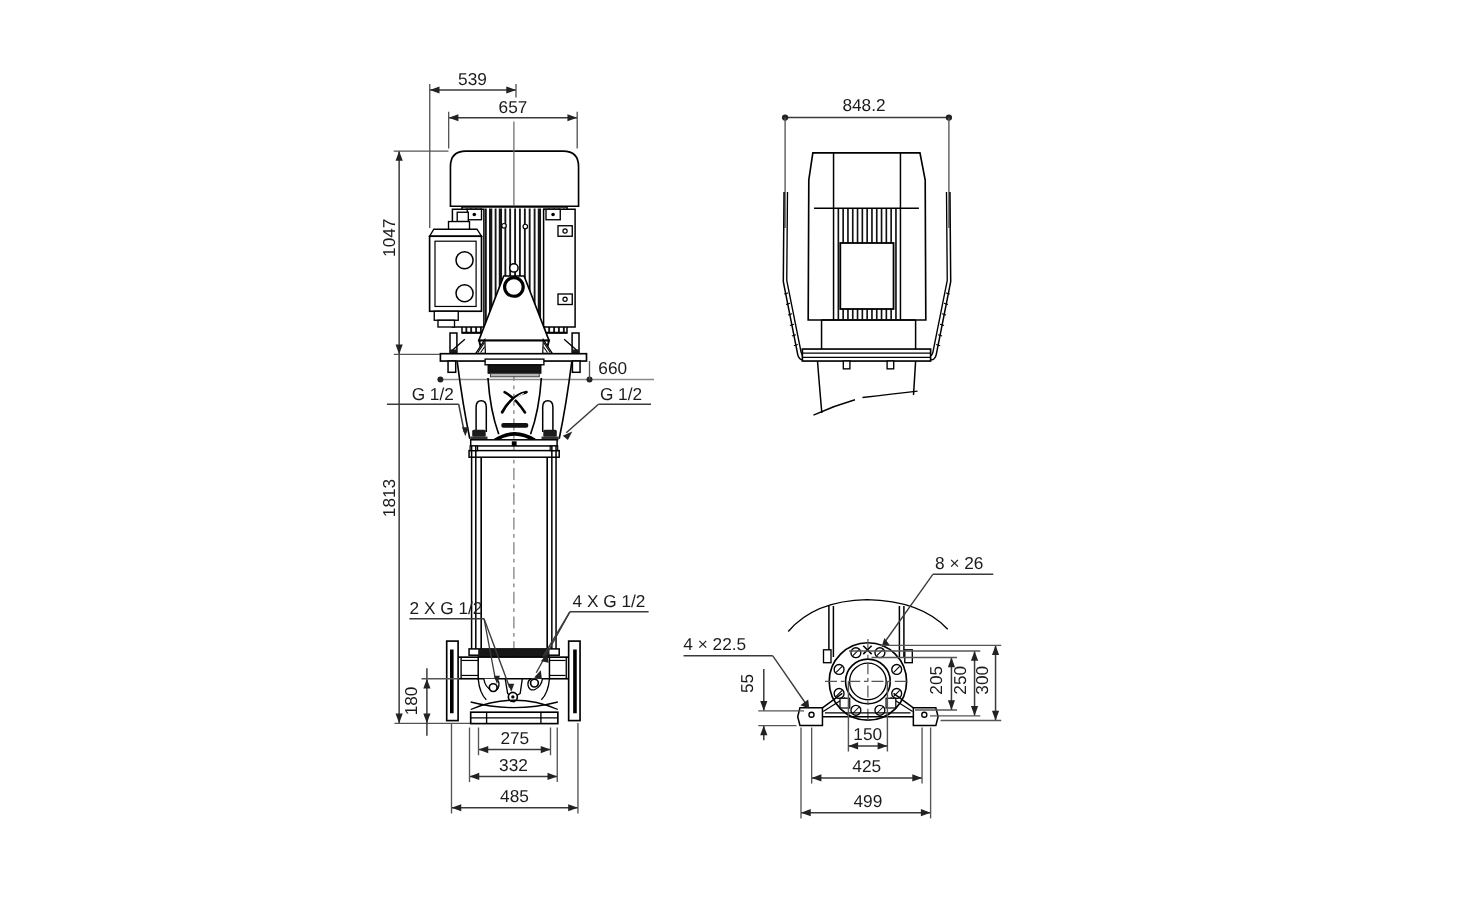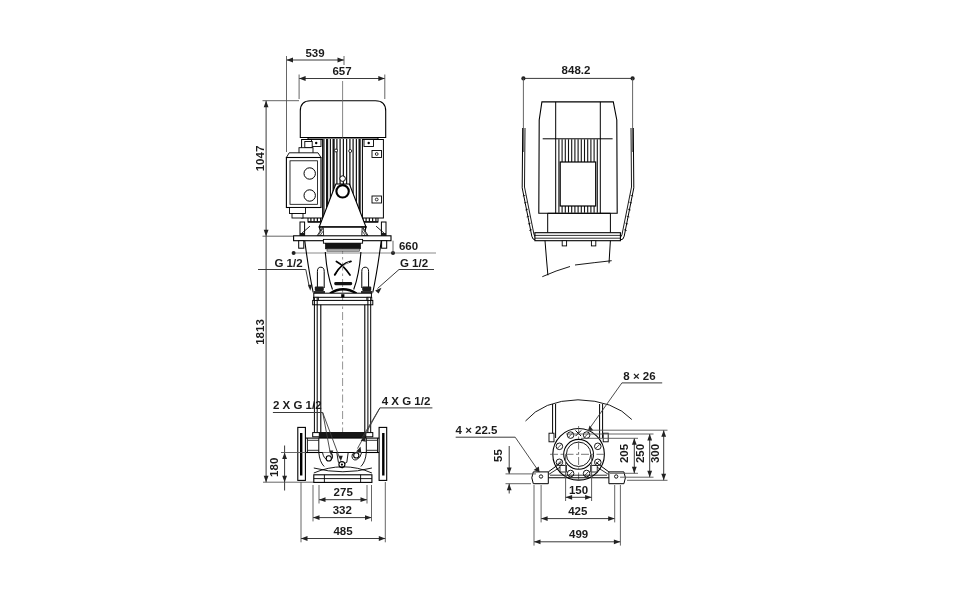--- a/index.html
+++ b/index.html
@@ -1,16 +1,16 @@
 <!DOCTYPE html>
 <html><head>
 <meta charset="utf-8">
 <style>
 html,body{margin:0;padding:0;background:#fff;}
-#page{width:788px;height:600px;position:relative;background:#fff;overflow:hidden;font-weight:bold;}
+#page{width:788px;height:600px;position:relative;background:#fff;overflow:hidden;}
 </style>
 </head>
 <body>
 
 <div id="page">
 <svg width="976" height="600" viewBox="0 0 976 600" xmlns="http://www.w3.org/2000/svg">
 
 <g>
 <text x="315" y="56.5" font-family="Liberation Sans, sans-serif" font-size="11.5" fill="#1b1b1b" text-anchor="middle">539</text>
 <line x1="286.5" y1="60" x2="344" y2="60" stroke="#3a3a3a" stroke-width="1"></line>

